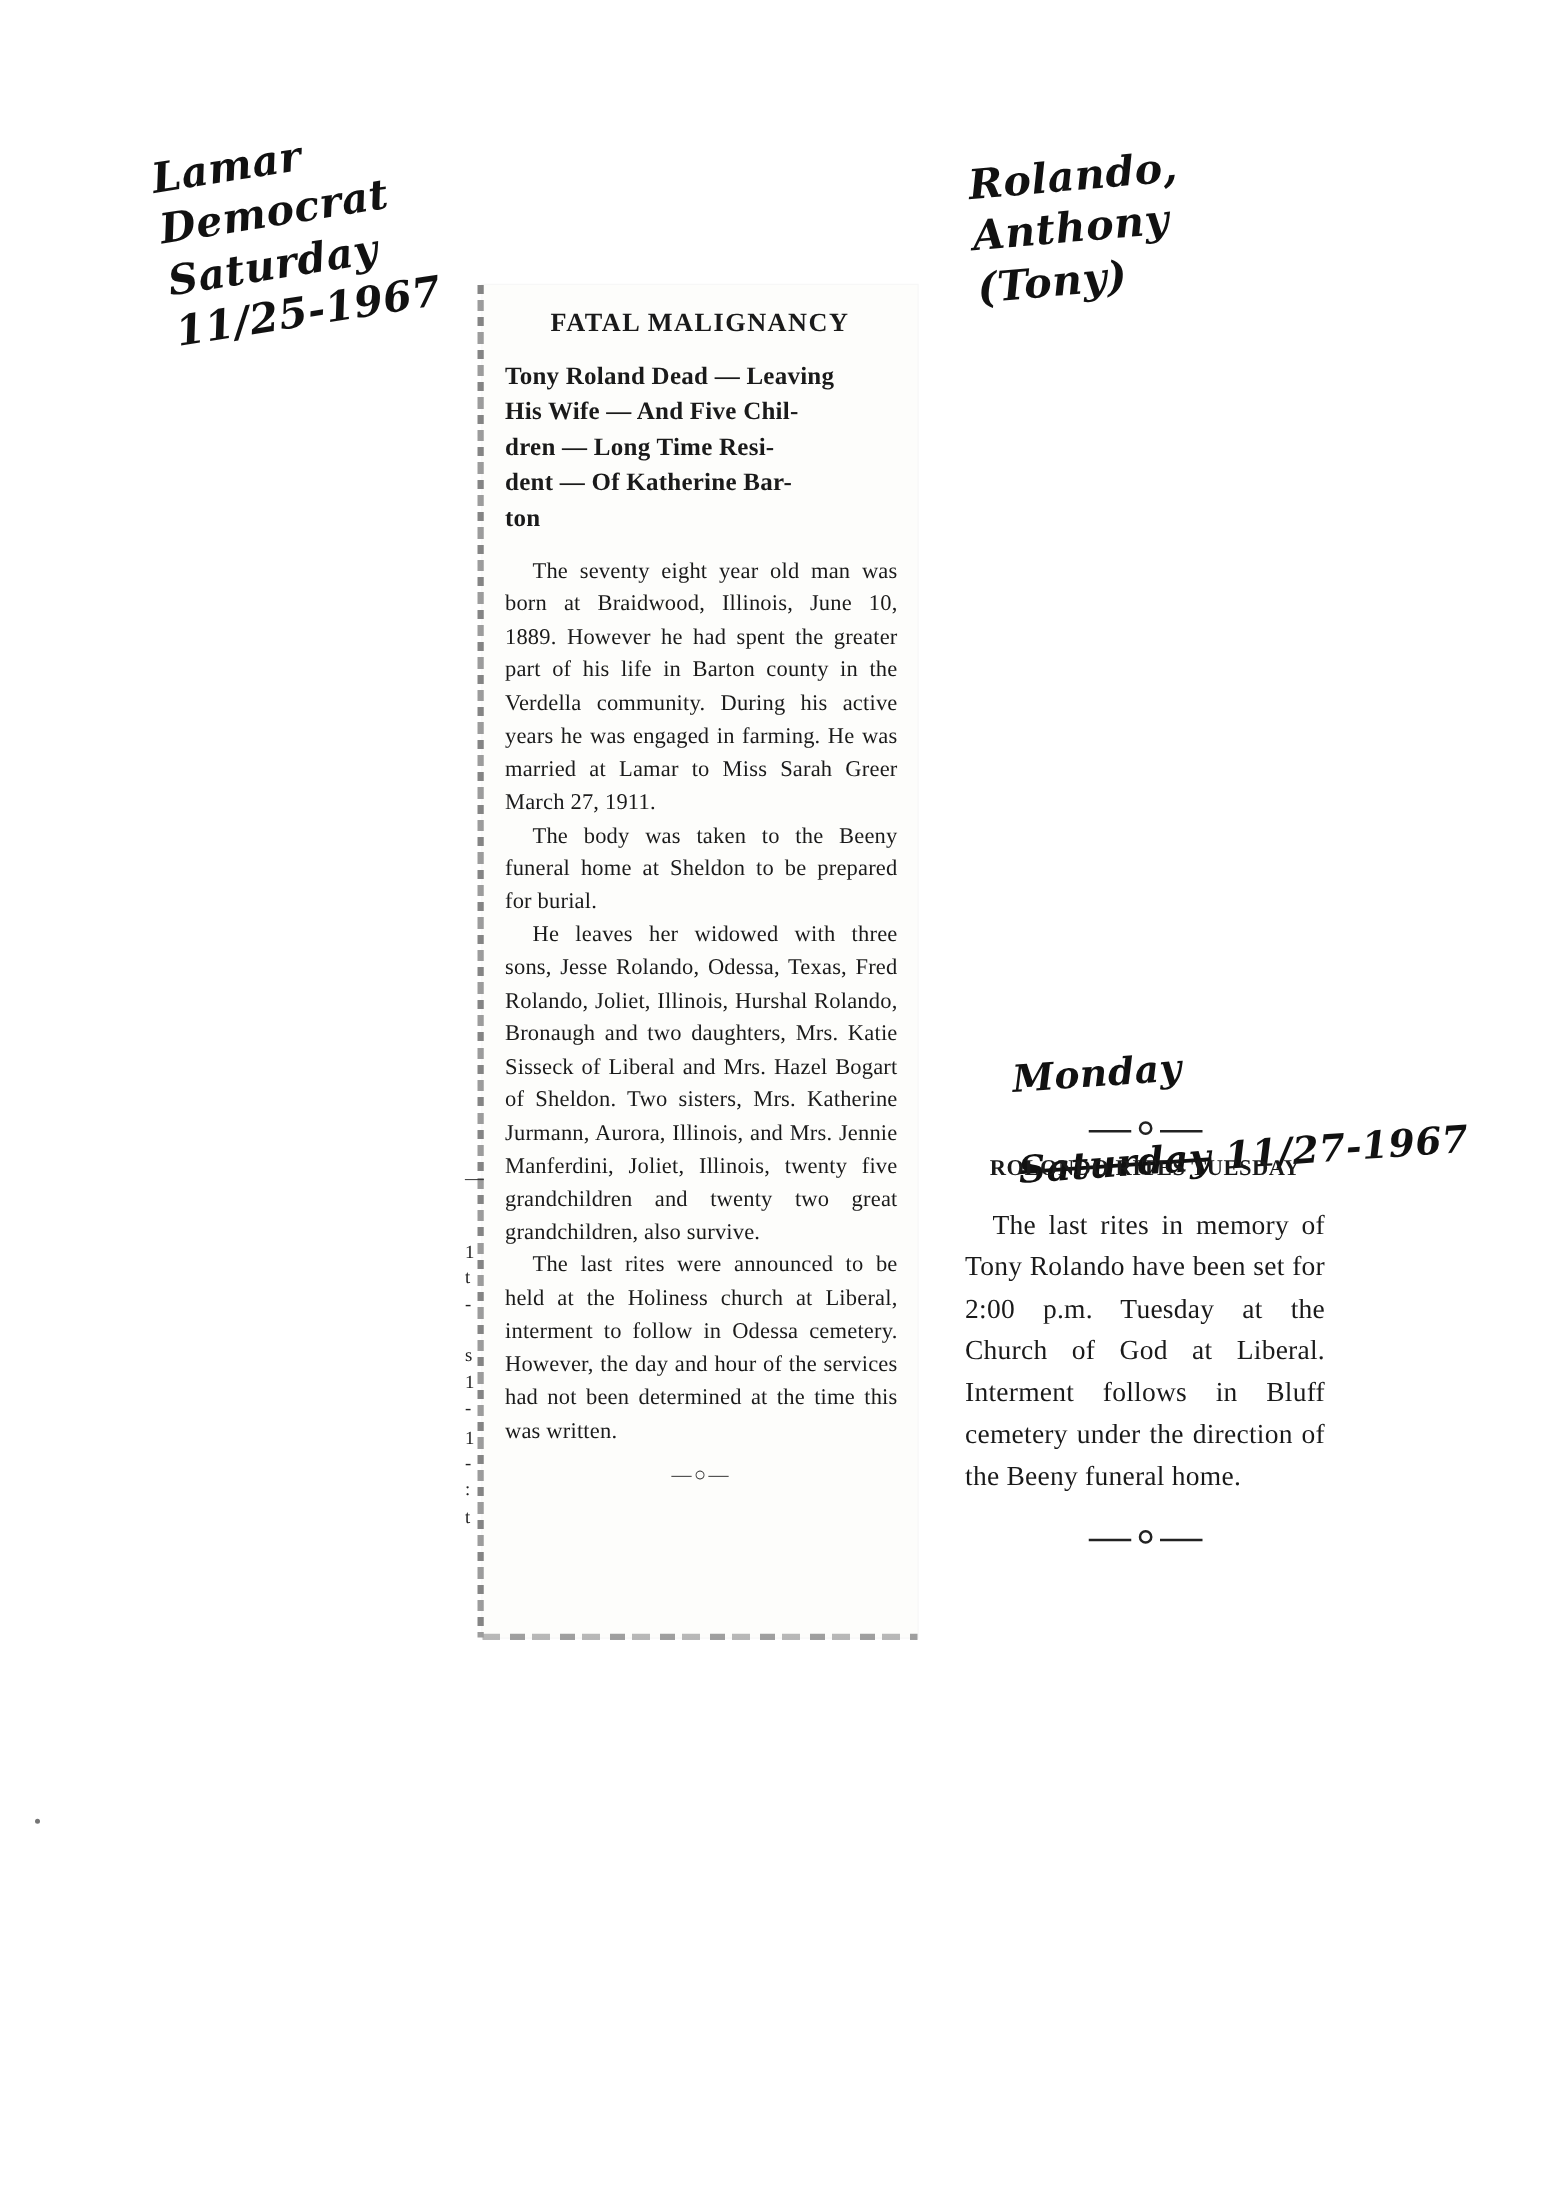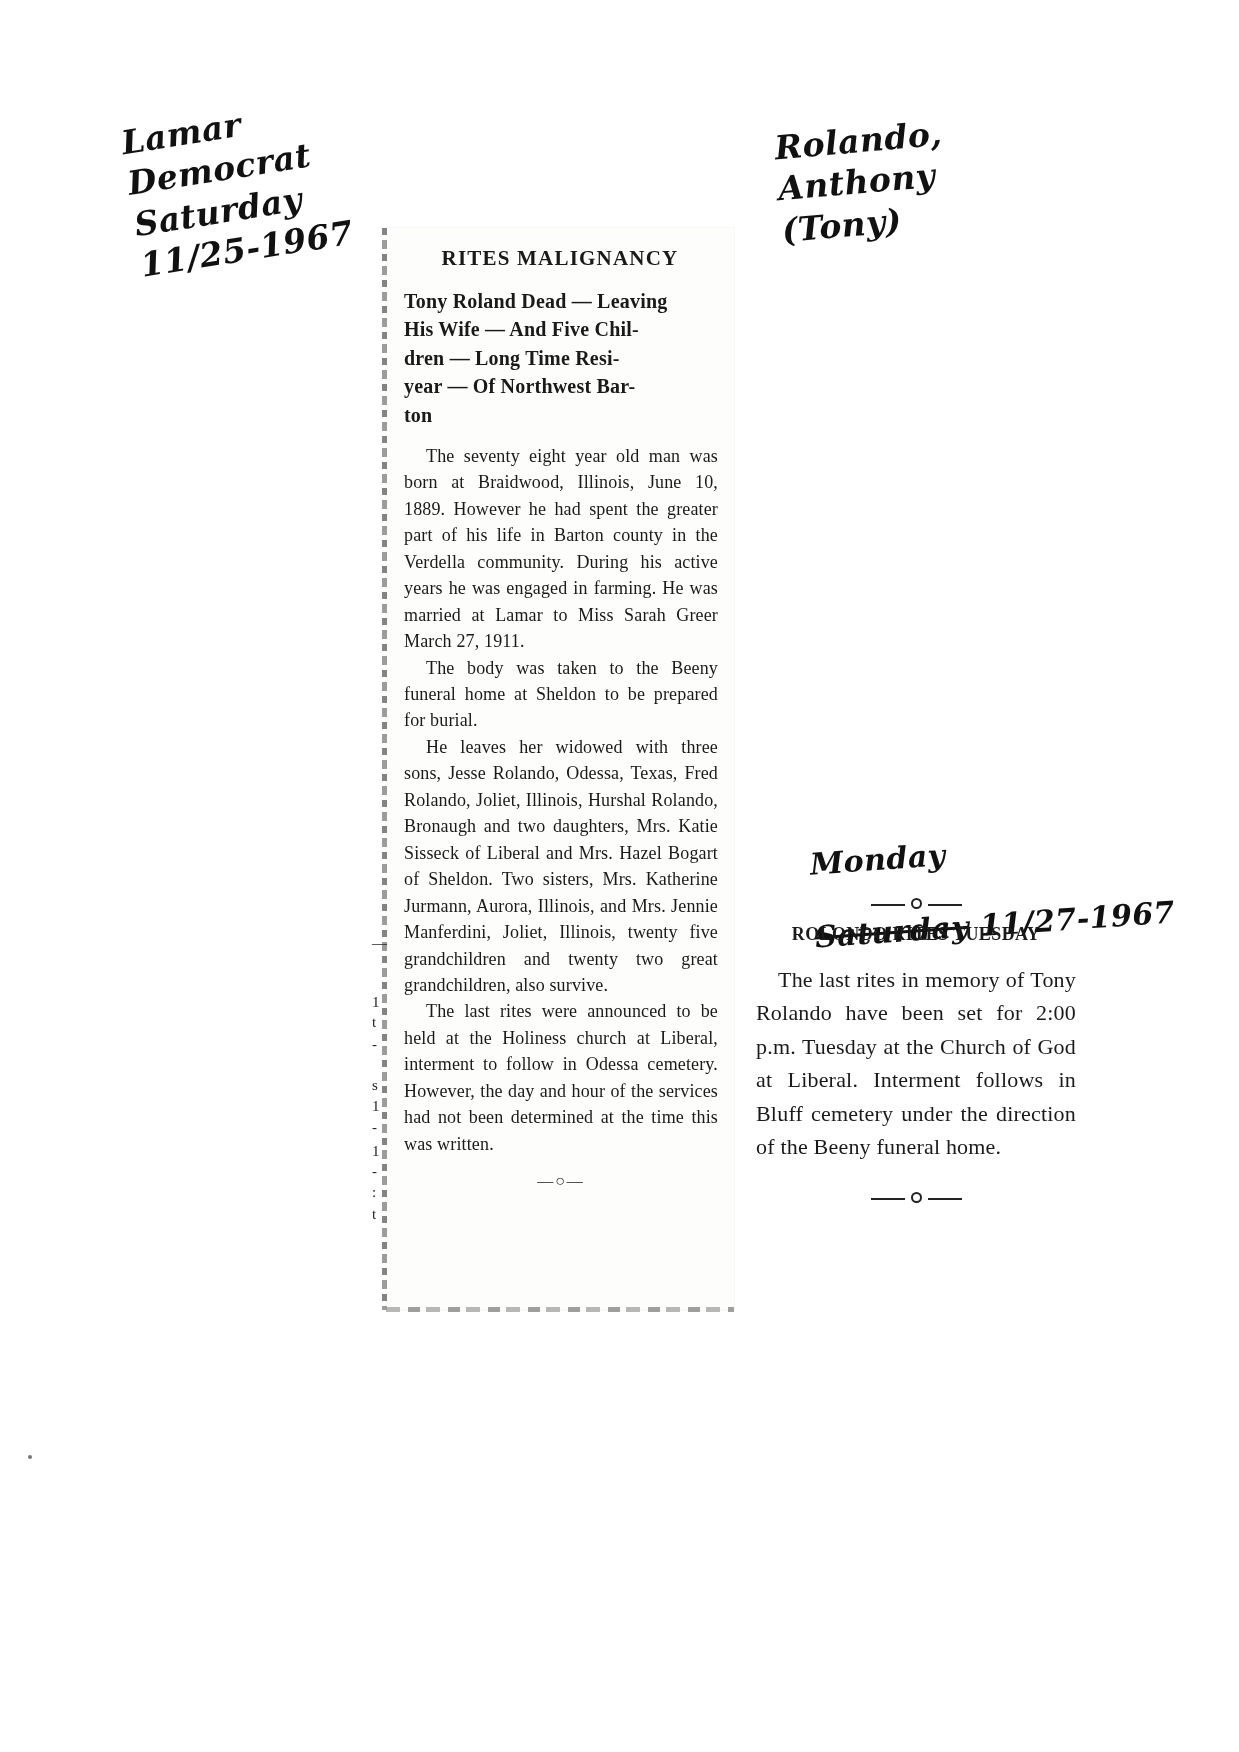--- a/index.html
+++ b/index.html
@@ -180,21 +180,21 @@
     text-align: center;
     letter-spacing: 0.4px;
     margin: 4px 0 18px 0;
   }
   .second-body {
     font-size: 22px;
     line-height: 1.52;
     text-align: justify;
     letter-spacing: 0.2px;
   }
-  .second-body p { margin: 0; text-indent: 22px; }
+  .second-body p { margin: 16px; text-indent: 22px; }
 
   .speck {
     position: absolute;
     width: 4px; height: 4px;
     background: #3a3a3a;
     border-radius: 50%;
     opacity: .7;
   }
 </style>
 </head>
@@ -208,27 +208,27 @@
 Anthony
 (Tony)</div>
 
 <div class="hand" id="anno-date2">
   <span class="line1"><span>Monday</span></span>
   <span class="line2"><span class="struck">Saturday</span> <span>11/27-1967</span></span>
 </div>
 
 <div id="clip-main">
 
-  <div class="kicker">RITES MALIGNANCY</div>
+  <div class="kicker">FATAL MALIGNANCY</div>
 
   <div class="subhead">
     <span>Tony Roland Dead — Leaving</span>
     <span>His Wife — And Five Chil-</span>
     <span>dren  —  Long Time Resi-</span>
-    <span>year — Of Northwest Bar-</span>
+    <span>dent — Of Katherine Bar-</span>
     <span>ton</span>
   </div>
 
   <div class="body-col">
     <p>The seventy eight year old man was born at Braidwood, Illinois, June 10, 1889. However he had spent the greater part of his life in Barton county in the Verdella community. During his active years he was engaged in farming. He was married at Lamar to Miss Sarah Greer March 27, 1911.</p>
     <p>The body was taken to the Beeny funeral home at Sheldon to be prepared for burial.</p>
     <p>He leaves her widowed with three sons, Jesse Rolando, Odessa, Texas, Fred Rolando, Joliet, Illinois, Hurshal Rolando, Bronaugh and two daughters, Mrs. Katie Sisseck of Liberal and Mrs. Hazel Bogart of Sheldon. Two sisters, Mrs. Katherine Jurmann, Aurora, Illinois, and Mrs. Jennie Manferdini, Joliet, Illinois, twenty five grandchildren and twenty two great grandchildren, also survive.</p>
     <p>The last rites were announced to be held at the Holiness church at Liberal, interment to follow in Odessa cemetery. However, the day and hour of the services had not been determined at the time this was written.</p>
     <div class="dingbat">—○—</div>
   </div>

